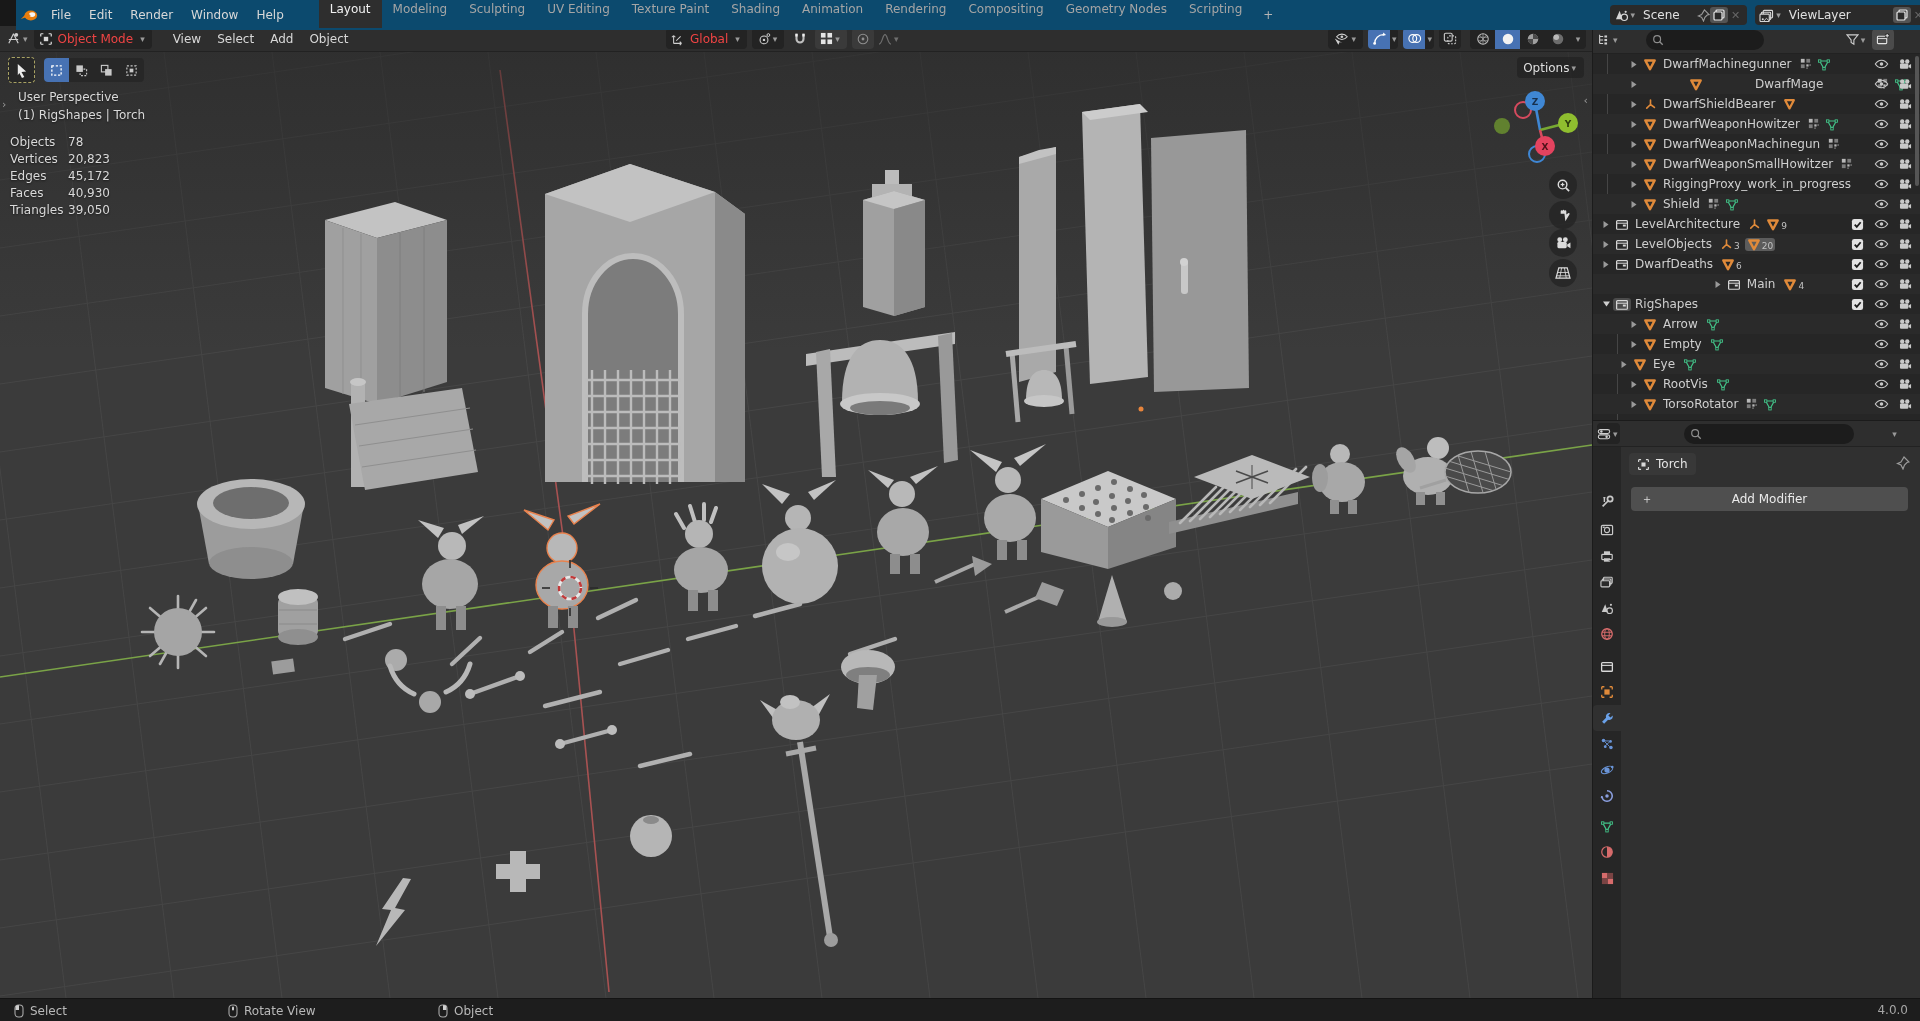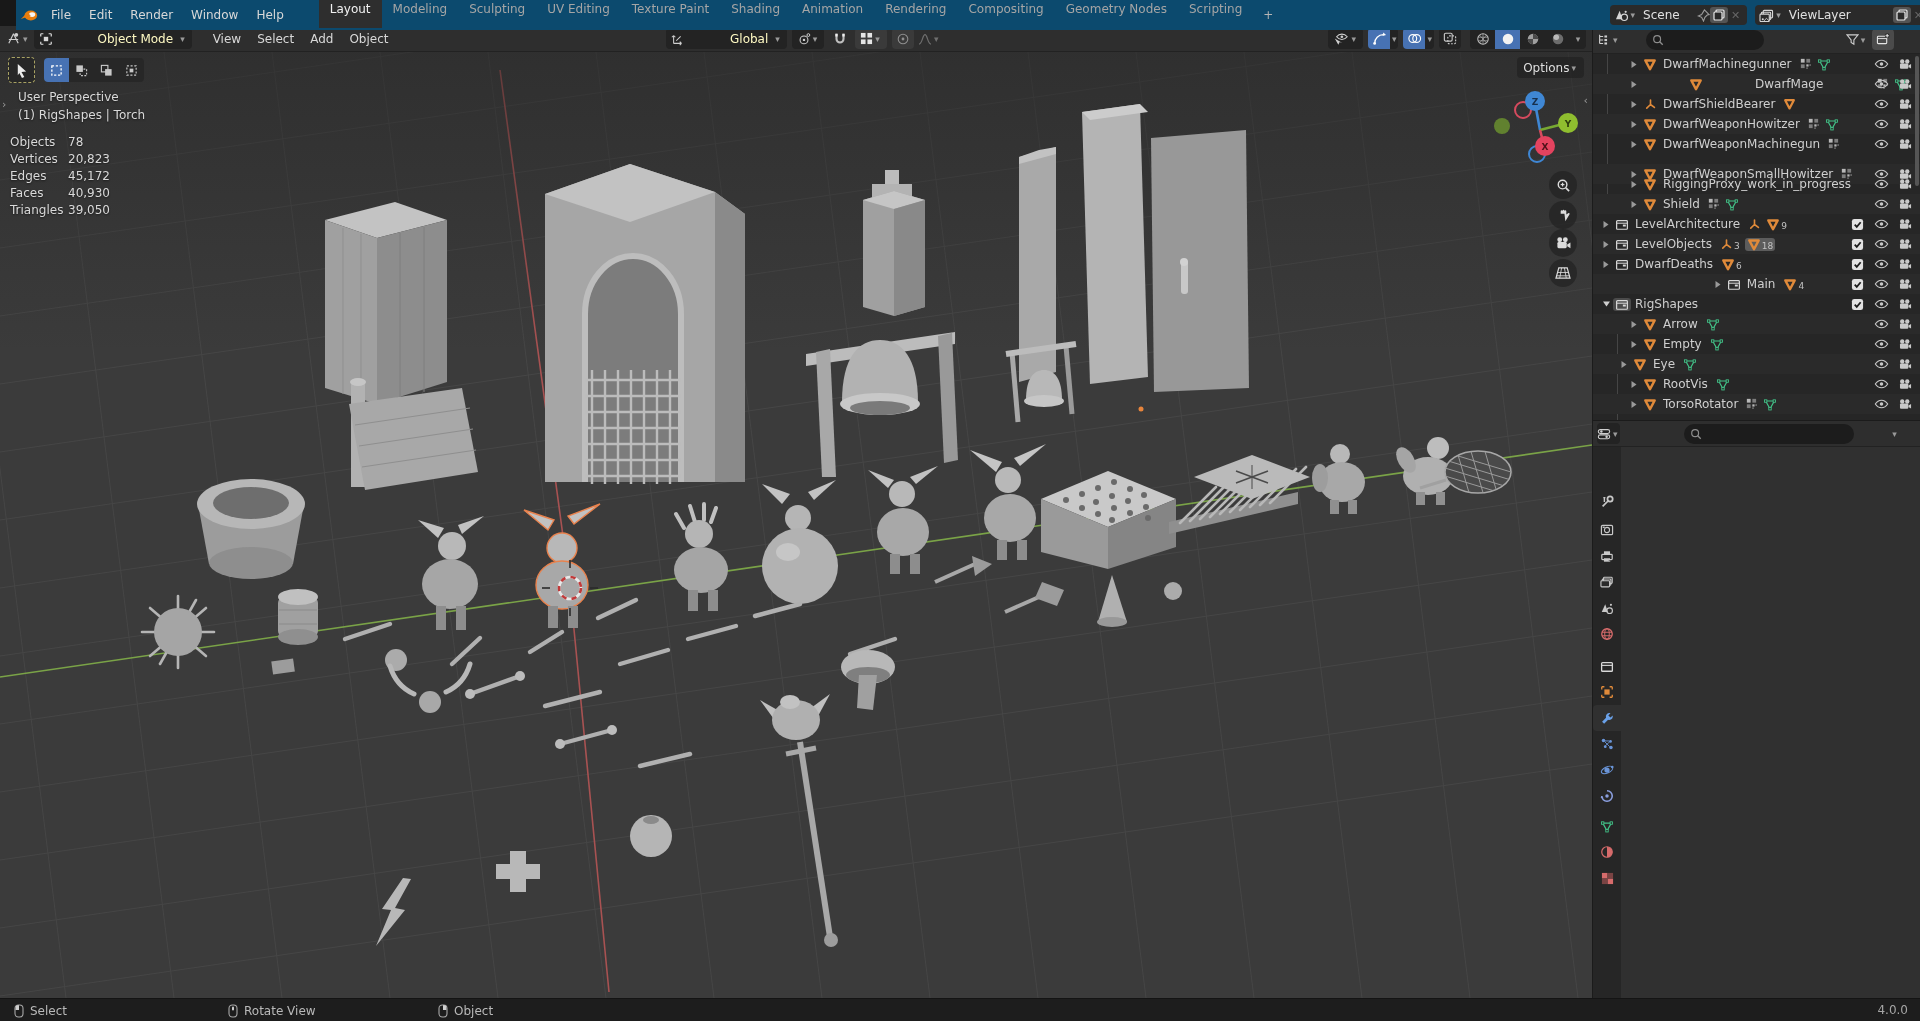--- a/index.html
+++ b/index.html
@@ -26,21 +26,21 @@
   .dimx { color:#666; font-size:11px; padding:0 3px; }
 
   
   .vp-header { position:absolute; left:0; top:26px; width:1592px; height:26px;
     background:#2e2e2e; border-bottom:1px solid #222; display:flex; align-items:center; z-index:20; }
   .vh-left { display:flex; align-items:center; margin-left:6px; }
   .vh-center { position:absolute; left:666px; display:flex; align-items:center; }
   .vh-right { position:absolute; right:6px; display:flex; align-items:center; }
   .pill { display:flex; align-items:center; height:21px; background:#232323;
     border-radius:4px; padding:0 5px; margin-right:5px; }
-  .pill span.lbl { padding:0 5px; color:#fef9c3;margin-left:40px; }
+  .pill span.lbl { padding:0 5px; color:#ef4444; }
   .hbtn { display:flex; align-items:center; justify-content:center; height:21px; min-width:22px;
     border-radius:4px; margin-right:4px; }
   .hbtn.dim-bg { background:#3a3a3a; }
   .vp-menus { display:flex; margin-left:8px; }
   .vp-menus .menu { padding:0 8px; }
   .seg { display:flex; height:21px; border-radius:4px; overflow:hidden; background:#232323; margin-left:5px; }
   .seg .s { width:25px; display:flex; align-items:center; justify-content:center; }
   .seg .s.active { background:#4772b3; }
   .bluebtn { background:#4772b3; }
 
@@ -1050,21 +1050,21 @@
           </span>
           <span class="tg cam">
             <svg width="14" height="13" viewBox="0 0 16 15">
               <circle cx="4.8" cy="4" r="2.5" fill="#c9c9c9"></circle>
               <circle cx="10.6" cy="4" r="2.5" fill="#c9c9c9"></circle>
               <rect x="2.2" y="6.4" width="9.6" height="6" rx="1.2" fill="#c9c9c9"></rect>
               <path d="M12 8.6l3-1.8v5.4l-3-1.8z" fill="#c9c9c9"></path>
             </svg>
           </span>
         </div>
-        <div class="ol-row alt" style="top: 110px; padding-left: 34px;">
+        <div class="ol-row alt" style="top: 100px; padding-left: 34px;">
           <span class="xp">
             <svg width="8" height="9" viewBox="0 0 8 9">
               <path d="M1.5 1l5 3.5-5 3.5z" fill="#9a9a9a"></path>
             </svg>
           </span>
           <span class="oic">
             <svg width="14" height="13" viewBox="0 0 16 15">
               <path d="M2.6 2.8h10.8L8 13z" fill="none" stroke="#e08a3a" stroke-width="2.8" stroke-linejoin="round"></path>
             </svg>
           </span>
@@ -1237,21 +1237,21 @@
             <span class="ex">
               <svg width="13" height="13" viewBox="0 0 16 16">
                 <path d="M8 8V2.6M8 8l-4.6 4.4M8 8l4.8 3.6" stroke="#e08a3a" stroke-width="2" stroke-linecap="round" fill="none"></path>
               </svg>
               <span class="cnt">3</span>
             </span>
             <span class="ex hl">
               <svg width="14" height="13" viewBox="0 0 16 15">
                 <path d="M2.6 2.8h10.8L8 13z" fill="none" stroke="#e08a3a" stroke-width="2.8" stroke-linejoin="round"></path>
               </svg>
-              <span class="cnt">18</span>
+              <span class="cnt">20</span>
             </span>
           </span>
           <span class="tg cb">
             <svg width="13" height="13" viewBox="0 0 14 14">
               <rect x="1" y="1" width="12" height="12" rx="2.6" fill="#e2e2e2"></rect>
               <path d="M4 7.2l2.2 2.4L10.4 4.6" stroke="#1d1d1d" stroke-width="1.9" fill="none"></path>
             </svg>
           </span>
           <span class="tg eye">
             <svg width="15" height="12" viewBox="0 0 17 13">
@@ -1710,20 +1710,38 @@
         </div>
         <div class="ptab" style="top: 418px;">
           <svg width="13" height="13" viewBox="0 0 14 14">
             <rect x="1" y="1" width="6" height="6" fill="#d66b6b"></rect>
             <rect x="7" y="7" width="6" height="6" fill="#d66b6b"></rect>
             <rect x="7" y="1" width="6" height="6" fill="#7a4343"></rect>
             <rect x="1" y="7" width="6" height="6" fill="#7a4343"></rect>
           </svg>
         </div>
       </div>
+    <div class="pr-body">
+      <div class="crumb">
+        <svg width="13" height="13" viewBox="0 0 16 16">
+            <path d="M2 2h3M2 2v3M14 2h-3M14 2v3M2 14h3M2 14v-3M14 14h-3M14 14v-3" stroke="#d8d8d8" stroke-width="1.4" fill="none"></path>
+            <rect x="5.5" y="5.5" width="5" height="5" fill="#d8d8d8"></rect>
+          </svg>
+        <span class="lbl">Torch</span>
+      </div>
+      <span class="pin">
+        <svg width="14" height="14" viewBox="0 0 14 14">
+            <path d="M8 1l5 5-2 .5L8.5 9 7 13 5 9 1.5 7.5 5 6z" fill="none" stroke="#9a9a9a" stroke-width="1.2"></path>
+          </svg>
+      </span>
+      <div class="addmod">
+        <span class="plus">＋</span>
+        <span>Add Modifier</span>
+      </div>
+    </div>
   </aside>
 
   <footer class="statusbar" id="statusbar">
     <span class="sb-version">4.0.0</span>
   <span class="sb-item" style="left: 14px;">
         <span>
           <svg width="10" height="14" viewBox="0 0 10 14">
             <rect x="1" y="1" width="8" height="12" rx="3.4" fill="none" stroke="#a8a8a8" stroke-width="1.1"></rect>
             <path d="M1.6 2.6a3 3 0 0 1 3.4-1.4V6H1.6z" fill="#cfcfcf"></path>
           </svg>

